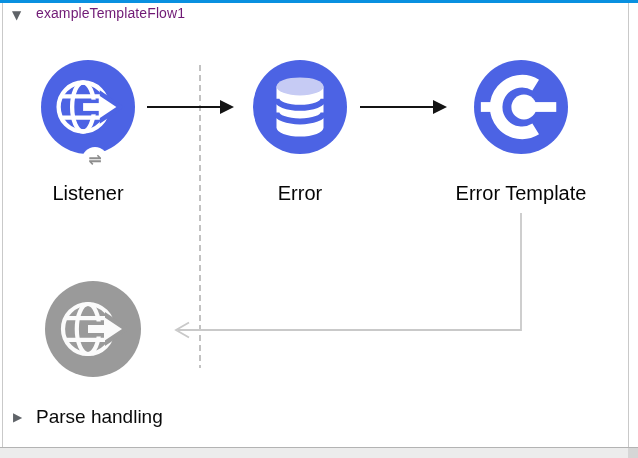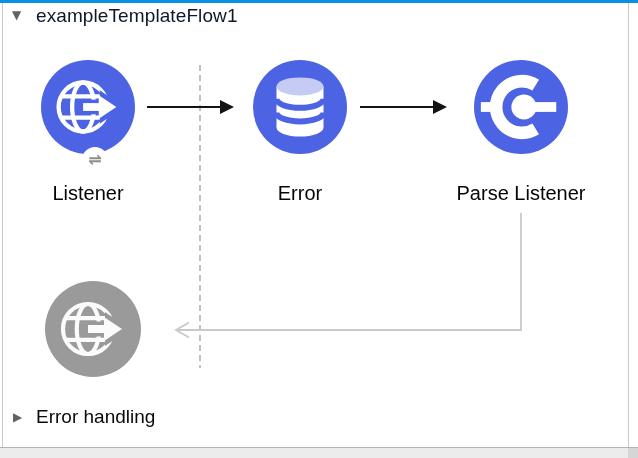--- a/index.html
+++ b/index.html
@@ -13,21 +13,21 @@
   .border-left{position:absolute;left:2px;top:3px;width:1px;height:445px;background:#C9C9C9;}
   .border-right{position:absolute;left:628px;top:3px;width:1px;height:445px;background:#C9C9C9;}
   .hscroll{position:absolute;left:0;top:447px;width:638px;height:11px;background:#ECECEC;border-top:1px solid #B3B3B3;}
   .hscroll-corner{position:absolute;left:628px;top:448px;width:10px;height:10px;background:#D6D6D6;}
   
   .disclosure{
     position:absolute;font-size:12px;color:#5F6368;line-height:12px;
     font-family:"DejaVu Sans",sans-serif;cursor:pointer;
   }
   .flow-title{
-    position:absolute;left:36px;top:5px;font-size:19px;color:#0f172a;
+    position:absolute;left:36px;top:5px;font-size:14px;color:#701a75;
     letter-spacing:0.1px;white-space:nowrap;
   }
   .error-label{
     position:absolute;left:36px;top:406px;font-size:19px;color:#0a0a0a;white-space:nowrap;
   }
   
   .node-circle{position:absolute;width:94px;height:94px;}
   .node-circle svg{display:block;width:94px;height:94px;}
   .node-label{
     position:absolute;width:200px;text-align:center;font-size:20px;font-weight:500;
@@ -112,34 +112,34 @@
     <svg viewBox="0 0 48 48">
       <circle cx="24" cy="24" r="24" fill="#4C63E4"></circle>
       <g>
         <path d="M 31.5 12.8 A 13.2 13.2 0 1 0 31.5 35.2" fill="none" stroke="#ffffff" stroke-width="6.4"></path>
         <circle cx="25.5" cy="24" r="6.4" fill="#ffffff"></circle>
         <rect x="25.5" y="21.5" width="16.5" height="5" fill="#ffffff"></rect>
         <rect x="3.5" y="21.5" width="7.5" height="5" fill="#ffffff"></rect>
       </g>
     </svg>
   </div>
-  <div class="node-label" style="left:421px;top:182px;">Parse Listener</div>
+  <div class="node-label" style="left:421px;top:182px;">Error Template</div>
 
   <div class="node-circle" style="left:45px;top:281px;width:96px;height:96px;">
     <svg viewBox="0 0 48 48" style="width:96px;height:96px;">
       <circle cx="24" cy="24" r="24" fill="#9A9A9A"></circle>
       <g opacity="0.96">
         <circle cx="21.5" cy="24" r="12.5" fill="none" stroke="#ffffff" stroke-width="2.1"></circle>
         <ellipse cx="21.5" cy="24" rx="5.6" ry="12.5" fill="none" stroke="#ffffff" stroke-width="2.1"></ellipse>
         <line x1="10.4" y1="18.6" x2="32.6" y2="18.6" stroke="#ffffff" stroke-width="2.1"></line>
         <line x1="10.4" y1="29.4" x2="32.6" y2="29.4" stroke="#ffffff" stroke-width="2.1"></line>
         <line x1="20" y1="24" x2="36" y2="24" stroke-width="7.5" stroke="#9A9A9A"></line>
         <polygon points="30,15.5 42.5,24 30,32.5" fill="#9A9A9A"></polygon>
         <line x1="21.5" y1="24" x2="31" y2="24" stroke="#ffffff" stroke-width="4"></line>
         <polygon points="29.5,18 38.5,24 29.5,30" fill="#ffffff"></polygon>
       </g>
     </svg>
   </div>
 
   <span class="disclosure" style="left:13px;top:411px;">▶</span>
-  <div class="error-label">Error handling</div>
+  <div class="error-label">Parse handling</div>
 
 </div>
 
 </body></html>

